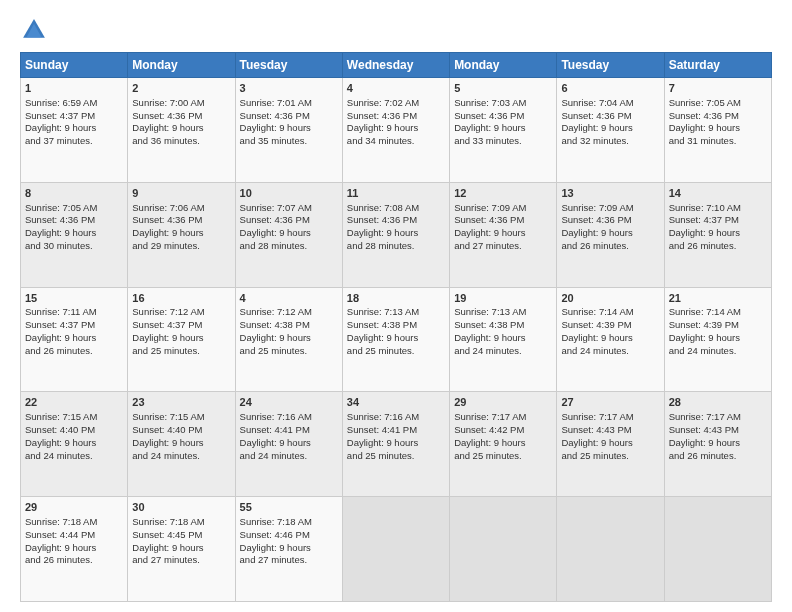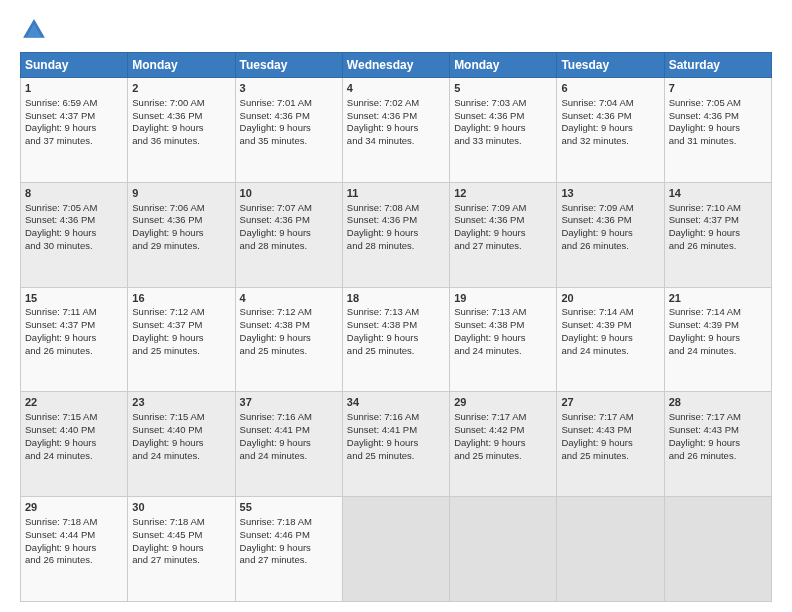--- a/index.html
+++ b/index.html
@@ -158,21 +158,21 @@
           <td><span class="day-num">16</span>Sunrise: 7:12 AM<br>Sunset: 4:37 PM<br>Daylight: 9 hours<br>and 25 minutes.</td>
           <td><span class="day-num">4</span>Sunrise: 7:12 AM<br>Sunset: 4:38 PM<br>Daylight: 9 hours<br>and 25 minutes.</td>
           <td><span class="day-num">18</span>Sunrise: 7:13 AM<br>Sunset: 4:38 PM<br>Daylight: 9 hours<br>and 25 minutes.</td>
           <td><span class="day-num">19</span>Sunrise: 7:13 AM<br>Sunset: 4:38 PM<br>Daylight: 9 hours<br>and 24 minutes.</td>
           <td><span class="day-num">20</span>Sunrise: 7:14 AM<br>Sunset: 4:39 PM<br>Daylight: 9 hours<br>and 24 minutes.</td>
           <td><span class="day-num">21</span>Sunrise: 7:14 AM<br>Sunset: 4:39 PM<br>Daylight: 9 hours<br>and 24 minutes.</td>
         </tr>
         <tr>
           <td><span class="day-num">22</span>Sunrise: 7:15 AM<br>Sunset: 4:40 PM<br>Daylight: 9 hours<br>and 24 minutes.</td>
           <td><span class="day-num">23</span>Sunrise: 7:15 AM<br>Sunset: 4:40 PM<br>Daylight: 9 hours<br>and 24 minutes.</td>
-          <td><span class="day-num">37</span>Sunrise: 7:16 AM<br>Sunset: 4:41 PM<br>Daylight: 9 hours<br>and 24 minutes.</td>
+          <td><span class="day-num">24</span>Sunrise: 7:16 AM<br>Sunset: 4:41 PM<br>Daylight: 9 hours<br>and 24 minutes.</td>
           <td><span class="day-num">34</span>Sunrise: 7:16 AM<br>Sunset: 4:41 PM<br>Daylight: 9 hours<br>and 25 minutes.</td>
           <td><span class="day-num">29</span>Sunrise: 7:17 AM<br>Sunset: 4:42 PM<br>Daylight: 9 hours<br>and 25 minutes.</td>
           <td><span class="day-num">27</span>Sunrise: 7:17 AM<br>Sunset: 4:43 PM<br>Daylight: 9 hours<br>and 25 minutes.</td>
           <td><span class="day-num">28</span>Sunrise: 7:17 AM<br>Sunset: 4:43 PM<br>Daylight: 9 hours<br>and 26 minutes.</td>
         </tr>
         <tr>
           <td><span class="day-num">29</span>Sunrise: 7:18 AM<br>Sunset: 4:44 PM<br>Daylight: 9 hours<br>and 26 minutes.</td>
           <td><span class="day-num">30</span>Sunrise: 7:18 AM<br>Sunset: 4:45 PM<br>Daylight: 9 hours<br>and 27 minutes.</td>
           <td><span class="day-num">55</span>Sunrise: 7:18 AM<br>Sunset: 4:46 PM<br>Daylight: 9 hours<br>and 27 minutes.</td>
           <td class="empty-cell"></td>

